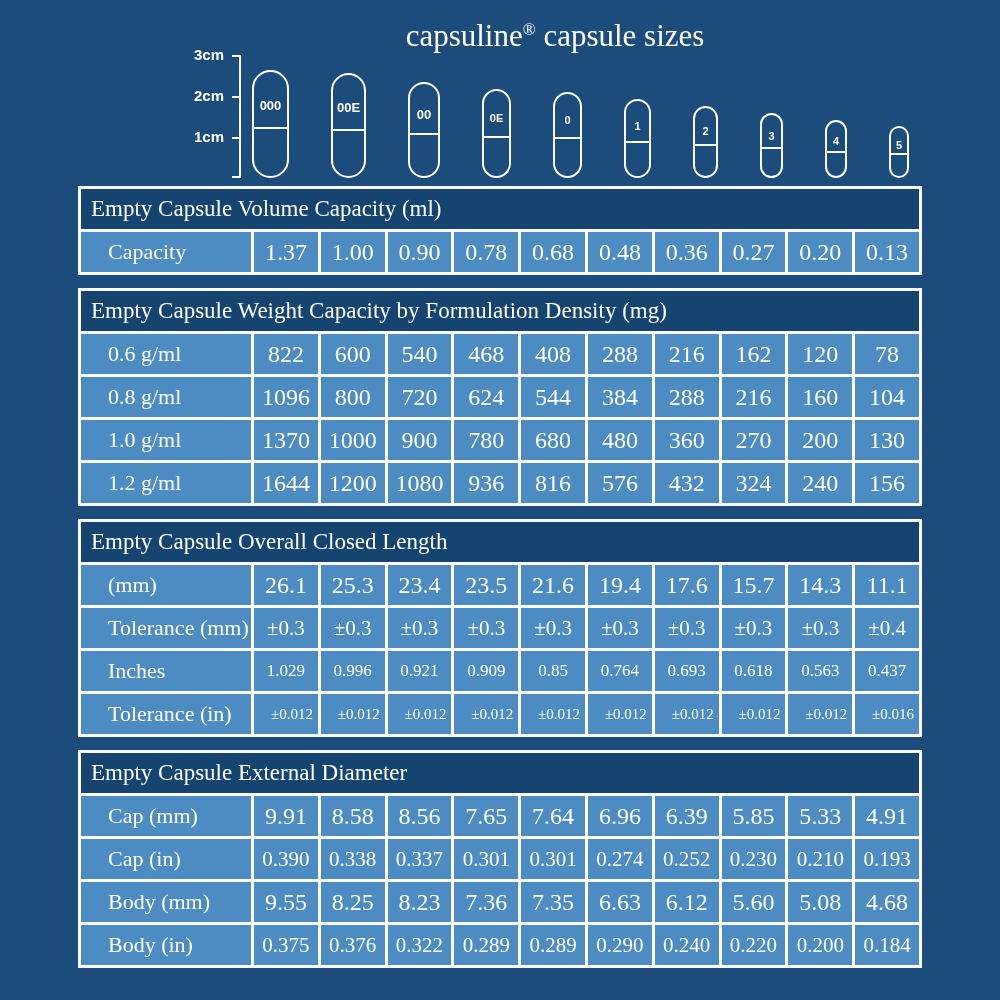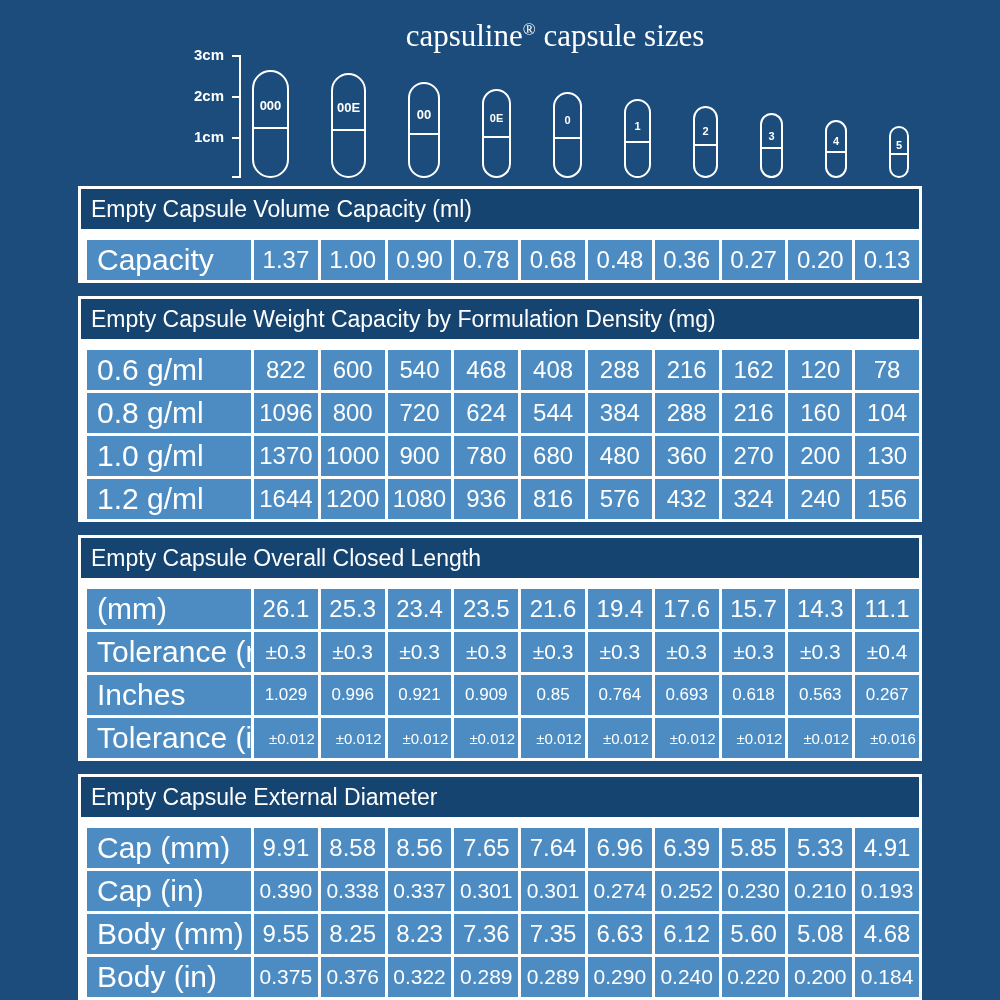--- a/index.html
+++ b/index.html
@@ -63,22 +63,23 @@
     text-align: center; font-weight: bold; color: #ffffff;
     line-height: 1;
   }
 
   
   .tables { position: absolute; top: 186px; left: 78px; width: 844px; }
   .tbl {
     background: #ffffff;
     padding: 3px;
     margin-bottom: 13px;
-    display: flex; flex-direction: column; gap: 11px;
+    display: flex; flex-direction: column; gap: 3px;
     box-sizing: border-box;
+    font-family: Liberation Serif, serif;
   }
   .t-header {
     background: #154471;
     height: 40px; line-height: 40px;
     padding-left: 10px;
     font-size: 23px;
     color: #ffffff;
     white-space: nowrap; overflow: hidden;
   }
   .t-body {
@@ -86,21 +87,21 @@
     grid-template-columns: 170px repeat(10, 1fr);
     gap: 3px;
   }
   .cell {
     background: #4d8cc3;
     height: 40px;
     display: flex; align-items: center; justify-content: center;
     color: #ffffff;
     white-space: nowrap; overflow: hidden;
   }
-  .cell.label { justify-content: flex-start; padding-left: 10px; font-size: 30px; margin-left: 6px; }
+  .cell.label { justify-content: flex-start; padding-left: 27px; font-size: 22px; }
   .cell.val.lg { font-size: 24px; }
   .cell.val.md { font-size: 21px; }
   .cell.val.sm { font-size: 17px; }
   .cell.val.xs { font-size: 15px; padding-left: 12px; }
 </style>
 </head>
 <body>
 
 <div class="stage">
 
@@ -255,21 +256,21 @@
           <div class="cell label">Inches</div>
           <div class="cell val sm">1.029</div>
           <div class="cell val sm">0.996</div>
           <div class="cell val sm">0.921</div>
           <div class="cell val sm">0.909</div>
           <div class="cell val sm">0.85</div>
           <div class="cell val sm">0.764</div>
           <div class="cell val sm">0.693</div>
           <div class="cell val sm">0.618</div>
           <div class="cell val sm">0.563</div>
-          <div class="cell val sm">0.267</div>
+          <div class="cell val sm">0.437</div>
           <div class="cell label">Tolerance (in)</div>
           <div class="cell val xs">±0.012</div>
           <div class="cell val xs">±0.012</div>
           <div class="cell val xs">±0.012</div>
           <div class="cell val xs">±0.012</div>
           <div class="cell val xs">±0.012</div>
           <div class="cell val xs">±0.012</div>
           <div class="cell val xs">±0.012</div>
           <div class="cell val xs">±0.012</div>
           <div class="cell val xs">±0.012</div>

